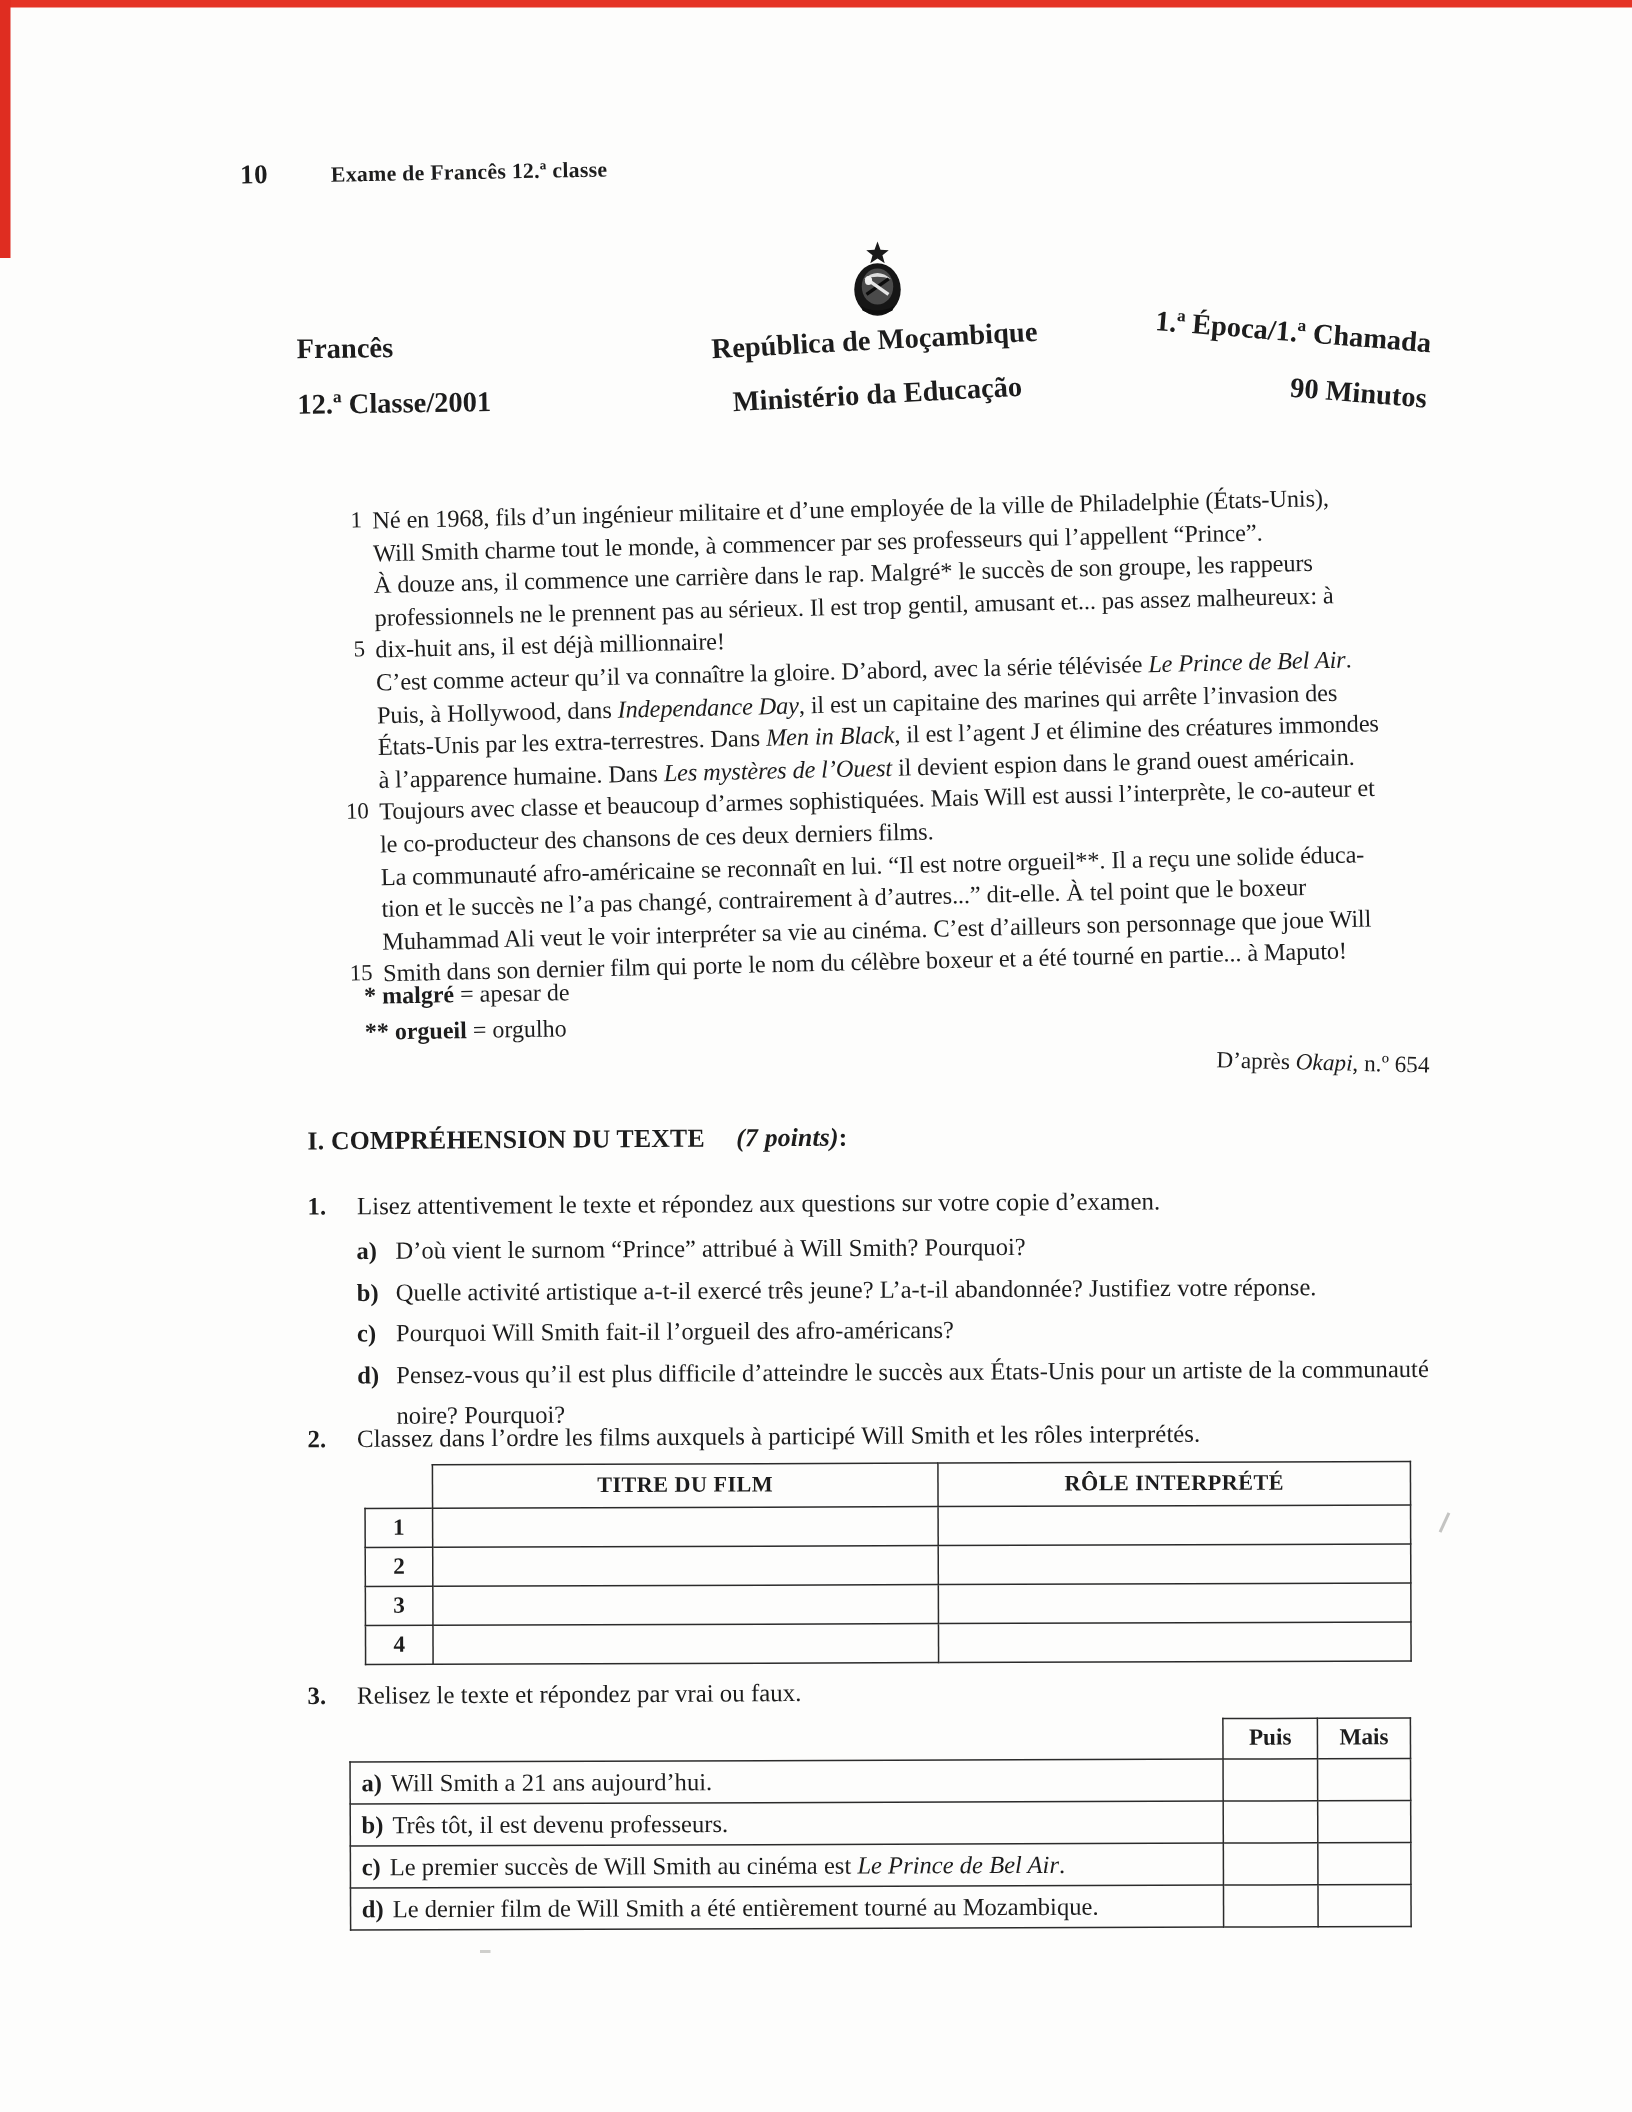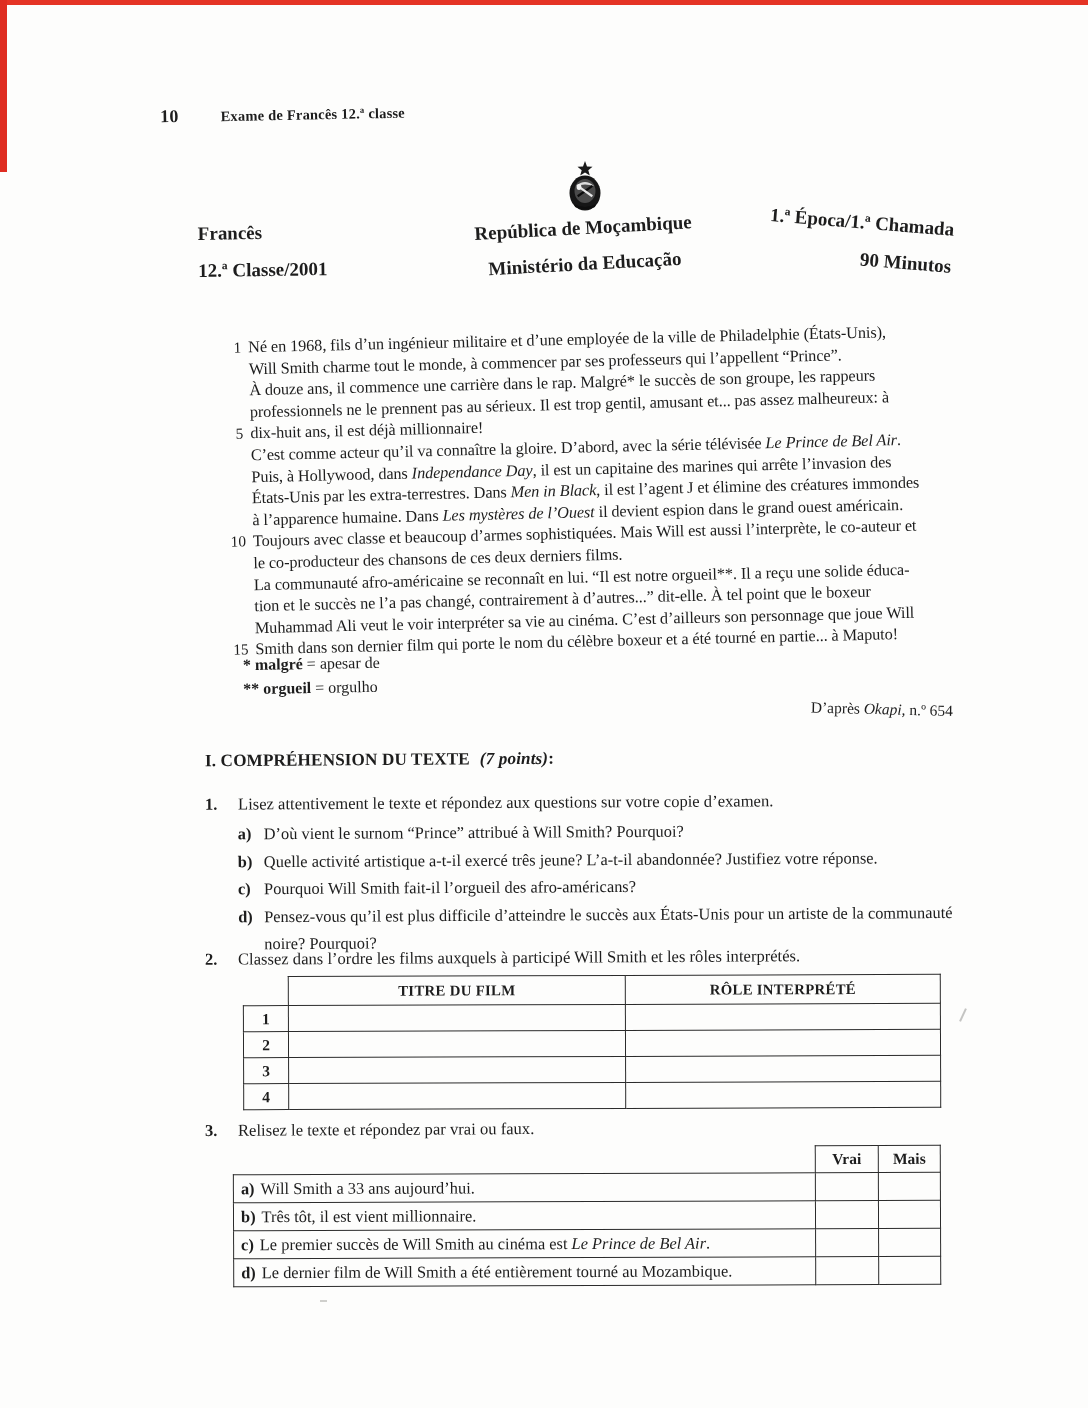--- a/index.html
+++ b/index.html
@@ -23,21 +23,21 @@
   
   .reading{left:219px;top:337px;width:740px;transform:rotate(-1.35deg);transform-origin:0 0;font-size:16.3px;letter-spacing:-0.1px;}
   .tline{display:flex;line-height:21.6px;}
   .lnum{width:22px;text-align:right;margin-right:7px;font-size:15.3px;flex:none;}
   .ltext{flex:1;white-space:nowrap;}
   
   .footnotes{left:243px;top:652px;font-size:16px;line-height:24px;transform:rotate(-1deg);}
   .attr{left:788px;top:700px;width:165px;text-align:right;font-size:15.5px;transform:rotate(1.4deg);}
   
   .sec{left:205px;top:750px;font-size:17.2px;font-weight:bold;transform:rotate(-0.4deg);letter-spacing:.1px;}
-  .sec-points{margin-left:10px;font-style:italic;}
+  .sec-points{margin-left:21px;font-style:italic;}
   .qrow{display:flex;font-size:16.6px;transform:rotate(-0.35deg);}
   .qnum{width:33px;font-weight:bold;flex:none;}
   .qbody{flex:1;white-space:nowrap;}
   .q1{left:205px;top:793px;}
   .q2{left:205px;top:948px;}
   .q3{left:205px;top:1120px;}
   .qitems{left:238px;top:822px;width:760px;font-size:16.4px;transform:rotate(-0.35deg);}
   .qitem{margin-bottom:7px;line-height:20.5px;}
   .qlabel{font-weight:bold;display:inline-block;width:26px;}
   .qcont{margin-left:26px;line-height:20.5px;}
@@ -241,32 +241,32 @@
   <div class="abs tf-wrap">
     <table class="tf">
       <colgroup>
           <col style="width:582px">
           <col style="width:63px">
           <col style="width:62px">
         </colgroup>
       <tbody>
         <tr class="hdr">
           <td class="nb"></td>
-          <td>Vrai</td>
+          <td>Puis</td>
           <td>Mais</td>
         </tr>
       </tbody>
       <tbody>
           <tr class="r">
-            <td class="stmt"><span class="qlabel">a)</span><span>Will Smith a 33 ans aujourd’hui.</span></td>
-            <td></td>
-            <td></td>
-          </tr>
-          <tr class="r">
-            <td class="stmt"><span class="qlabel">b)</span><span>Três tôt, il est vient millionnaire.</span></td>
+            <td class="stmt"><span class="qlabel">a)</span><span>Will Smith a 21 ans aujourd’hui.</span></td>
+            <td></td>
+            <td></td>
+          </tr>
+          <tr class="r">
+            <td class="stmt"><span class="qlabel">b)</span><span>Três tôt, il est devenu professeurs.</span></td>
             <td></td>
             <td></td>
           </tr>
           <tr class="r">
             <td class="stmt"><span class="qlabel">c)</span><span>Le premier succès de Will Smith au cinéma est </span><span class="i">Le Prince de Bel Air</span><span>.</span></td>
             <td></td>
             <td></td>
           </tr>
           <tr class="r">
             <td class="stmt"><span class="qlabel">d)</span><span>Le dernier film de Will Smith a été entièrement tourné au Mozambique.</span></td>

